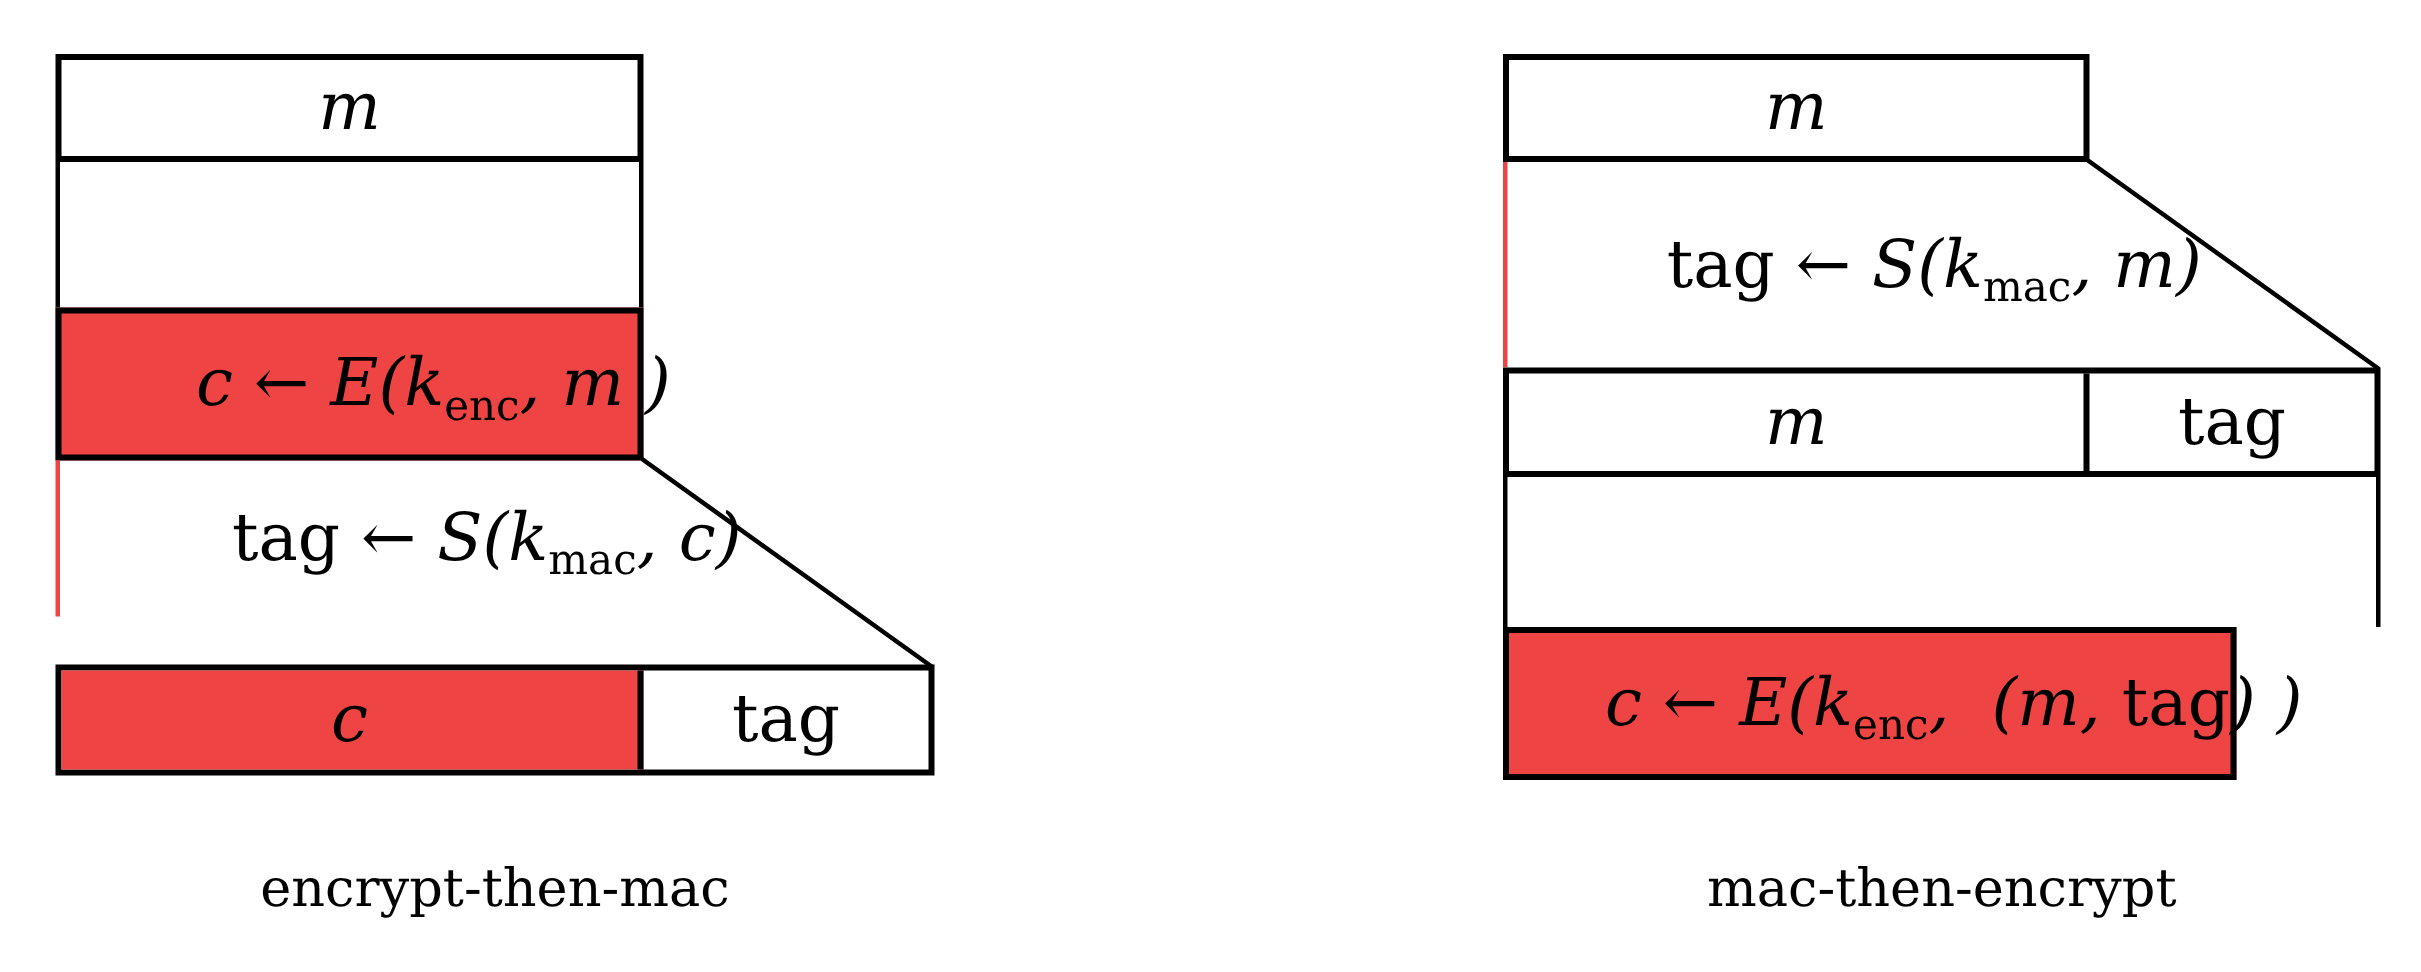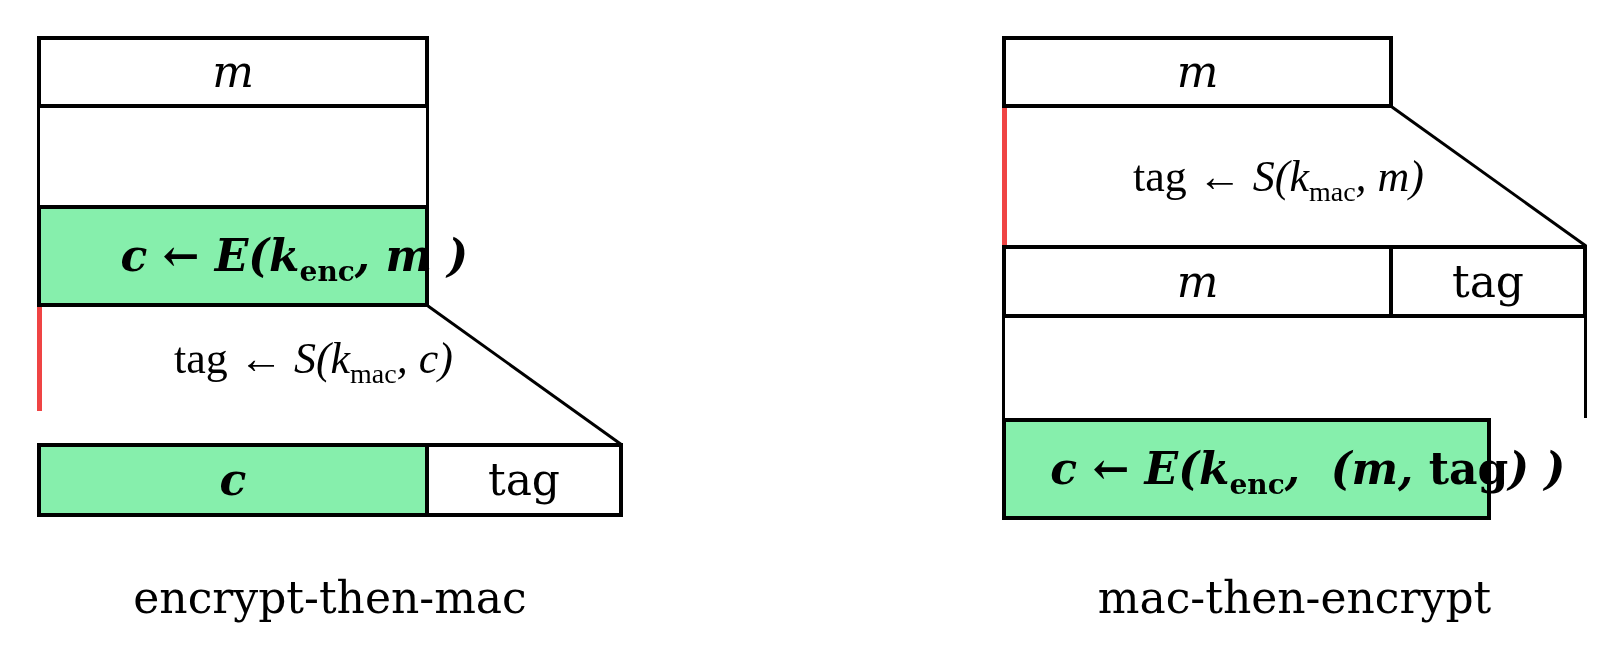--- a/index.html
+++ b/index.html
@@ -10,23 +10,23 @@
     background: #ffffff;
     font-family: "DejaVu Serif", "Liberation Serif", serif;
     color: #000000;
     overflow: hidden;
   }
   .abs { position: absolute; box-sizing: border-box; }
   .flexc { display: flex; align-items: center; justify-content: center; }
 
   
   .box   { border: 4px solid #000; background: #fff; }
-  .shade { background: #86efac; font-weight: bold; }
+  .shade { background: #ef4444; }
   .side-lr { border-left: 3px solid #000; border-right: 3px solid #000; }
-  .side-l  { border-left: 5px solid #ef4444; font-family: Liberation Serif, serif; }
+  .side-l  { border-left: 3px solid #ef4444; }
 
   
   .etm-m      { left: 37px;  top: 36px;  width: 392px; height: 72px; }
   .etm-gap    { left: 37px;  top: 108px; width: 392px; height: 97px; }
   .etm-enc    { left: 37px;  top: 205px; width: 392px; height: 102px; }
   .etm-tagreg { left: 37px;  top: 307px; width: 460px; height: 104px; }
   .etm-row    { left: 37px;  top: 443px; width: 586px; height: 74px; display: flex; }
   .etm-cap    { left: 37px;  top: 572px; width: 586px; }
 
   
@@ -43,21 +43,21 @@
   .mte-row .cell-first { width: 387px; }
   .cell-rest { flex: 1; }
 
   
   .label { font-size: 44px; line-height: 1; }
   .it    { font-style: italic; }
   .rm    { font-style: normal; }
   .formula { font-size: 44px; line-height: 1; white-space: pre; }
   .formula .fseg { white-space: pre; }
   .formula sub { font-size: 28px; font-style: normal; line-height: 0; }
-  .caption { font-size: 44px; line-height: 1.2; text-align: center; font-style: normal; }
+  .caption { font-size: 35px; line-height: 1.2; text-align: center; font-style: normal; }
 
   .overlay { position: absolute; left: 0; top: 0; pointer-events: none; }
 </style>
 </head>
 <body>
 
 <div class="canvas">
 
   <div>
 

